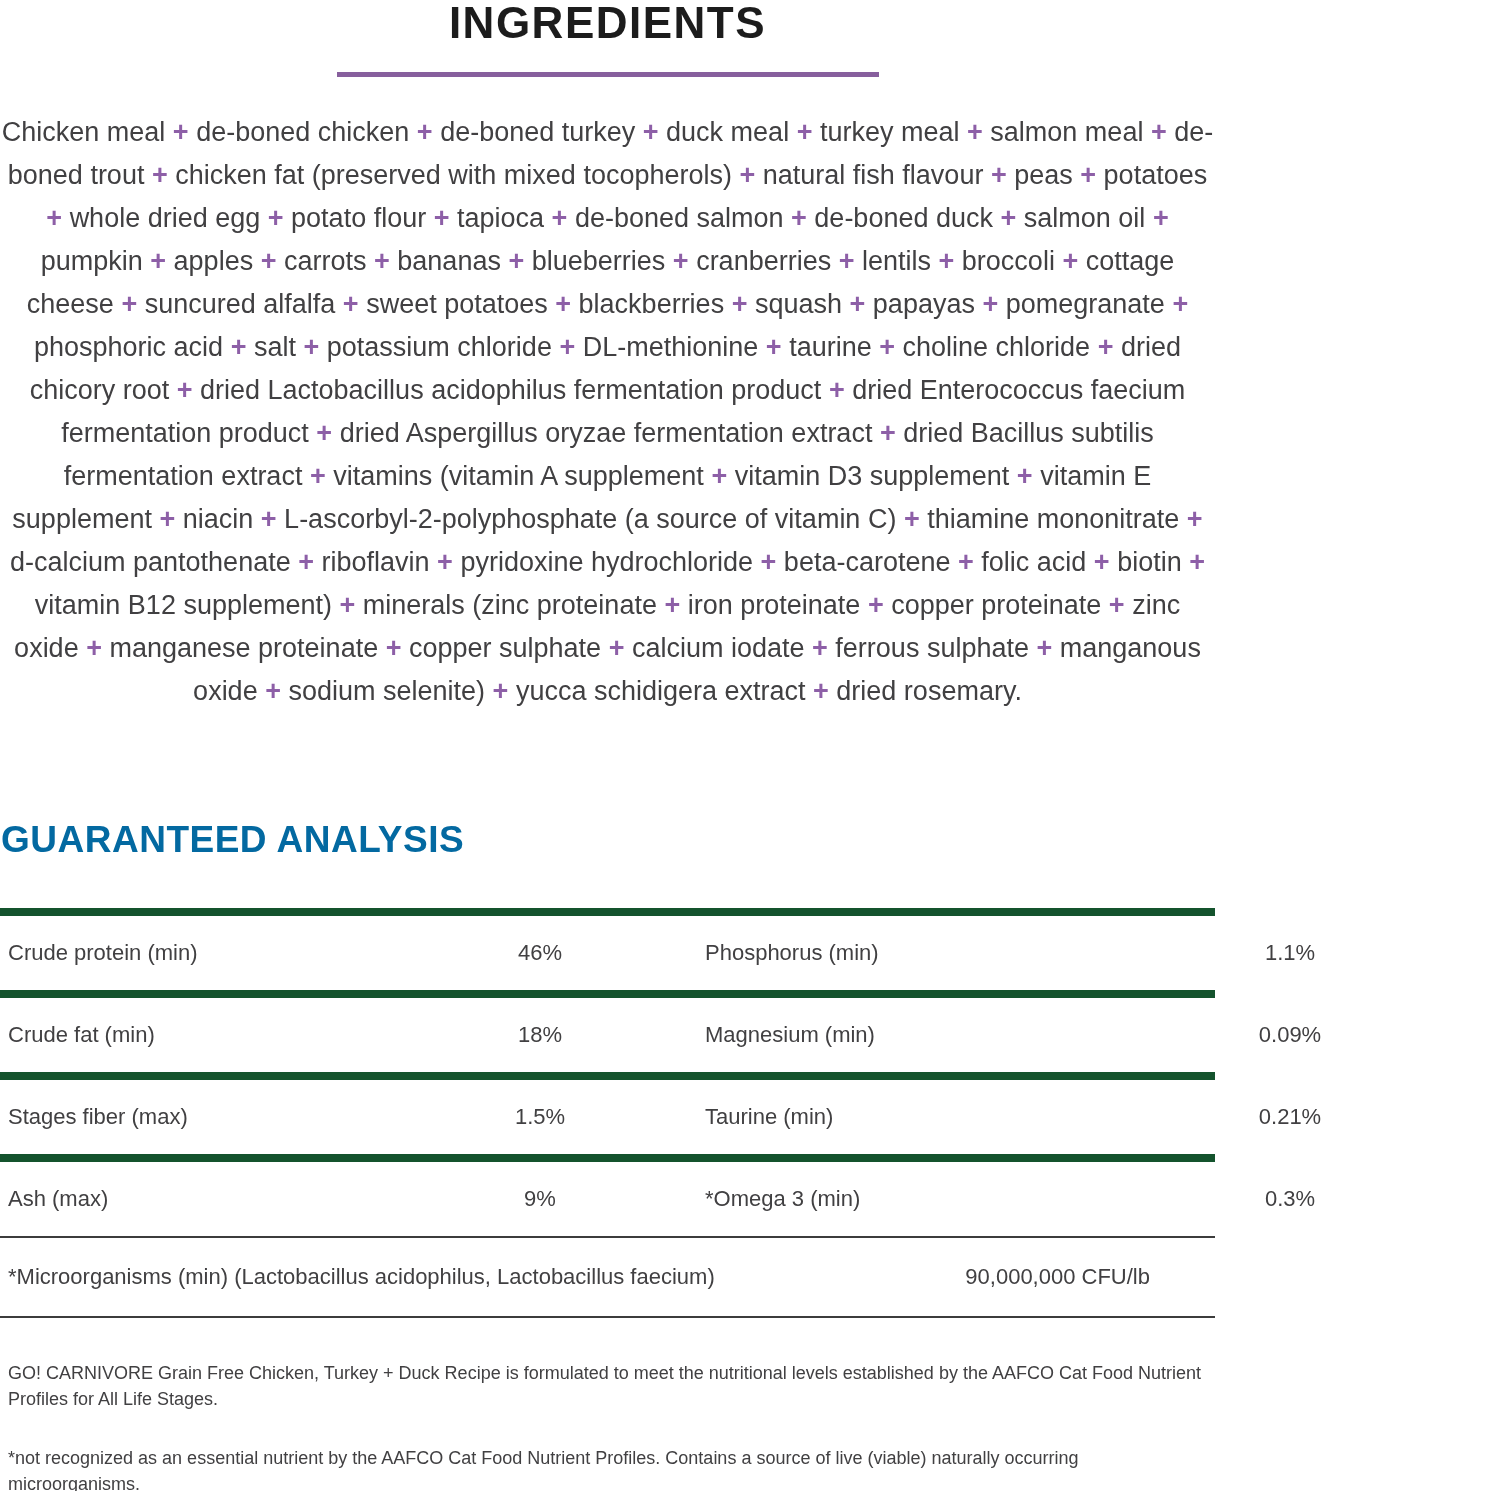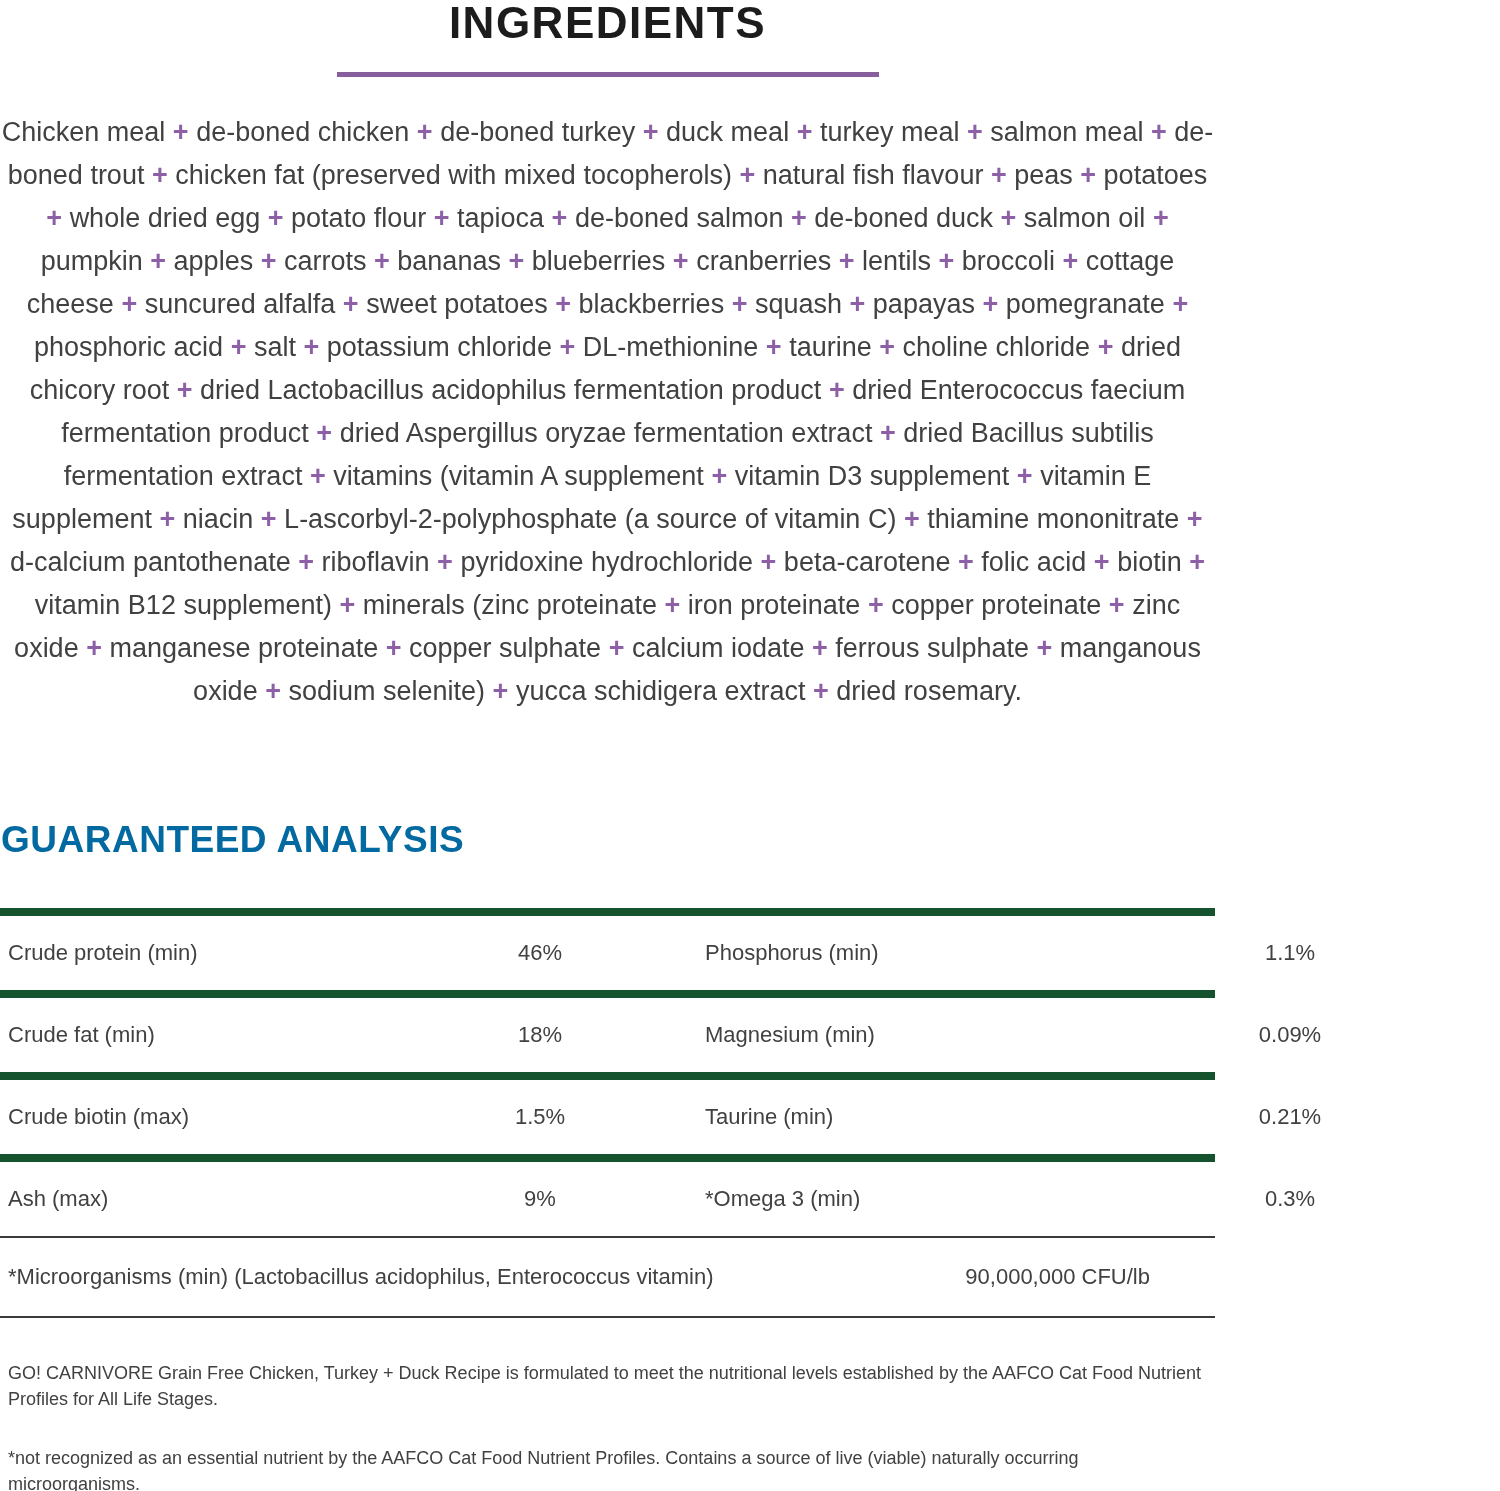--- a/index.html
+++ b/index.html
@@ -105,35 +105,35 @@
         <div class="ga-cell-label2">Phosphorus (min)</div>
         <div class="ga-cell-value2">1.1%</div>
       </div>
       <div class="ga-row">
         <div class="ga-cell-label1">Crude fat (min)</div>
         <div class="ga-cell-value1">18%</div>
         <div class="ga-cell-label2">Magnesium (min)</div>
         <div class="ga-cell-value2">0.09%</div>
       </div>
       <div class="ga-row">
-        <div class="ga-cell-label1">Crude biotin (max)</div>
+        <div class="ga-cell-label1">Stages fiber (max)</div>
         <div class="ga-cell-value1">1.5%</div>
         <div class="ga-cell-label2">Taurine (min)</div>
         <div class="ga-cell-value2">0.21%</div>
       </div>
       <div class="ga-row">
         <div class="ga-cell-label1">Ash (max)</div>
         <div class="ga-cell-value1">9%</div>
         <div class="ga-cell-label2">*Omega 3 (min)</div>
         <div class="ga-cell-value2">0.3%</div>
       </div>
     </div>
 
   <div class="ga-fullrow">
-    <span>*Microorganisms (min) (Lactobacillus acidophilus, Enterococcus vitamin)</span>
+    <span>*Microorganisms (min) (Lactobacillus acidophilus, Lactobacillus faecium)</span>
     <span>90,000,000 CFU/lb</span>
   </div>
 
   <p class="footnote footnote-2">GO! CARNIVORE Grain Free Chicken, Turkey + Duck Recipe is formulated to meet the nutritional levels established by the AAFCO Cat Food Nutrient Profiles for All Life Stages.</p>
 
   <p class="footnote footnote-1">*not recognized as an essential nutrient by the AAFCO Cat Food Nutrient Profiles. Contains a source of live (viable) naturally occurring microorganisms.</p>
 
 </div>
 
 </body></html>

